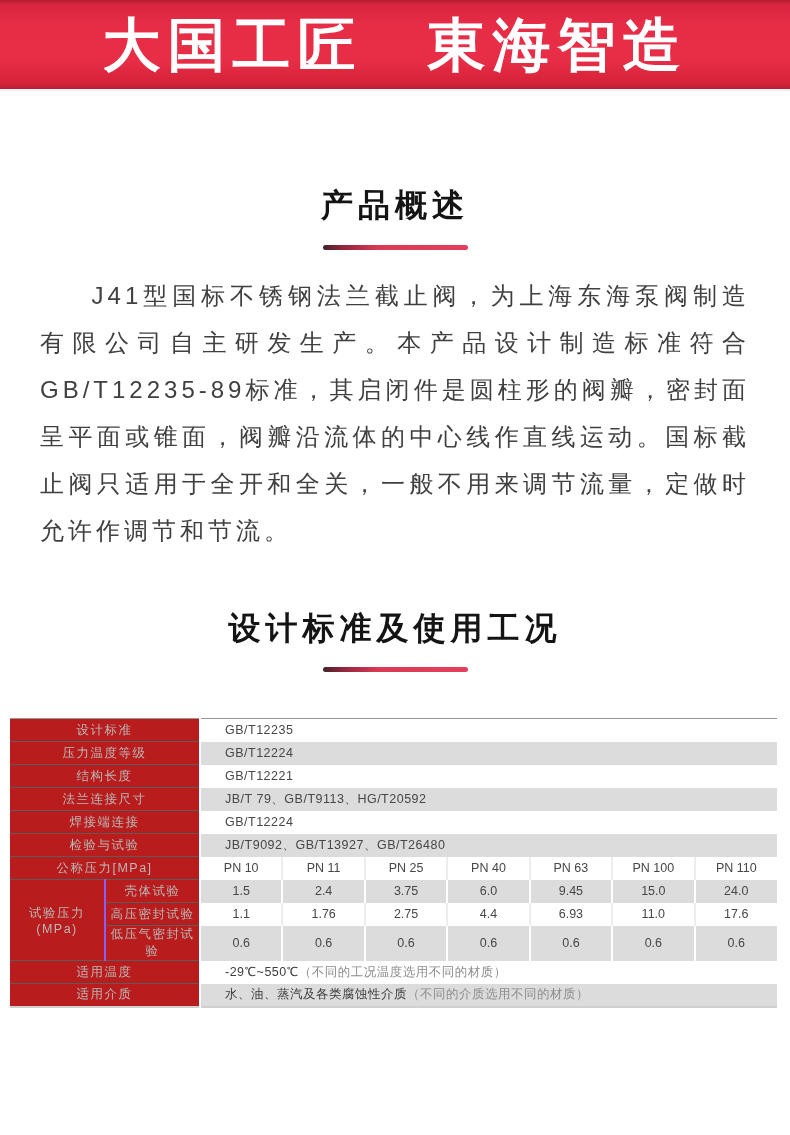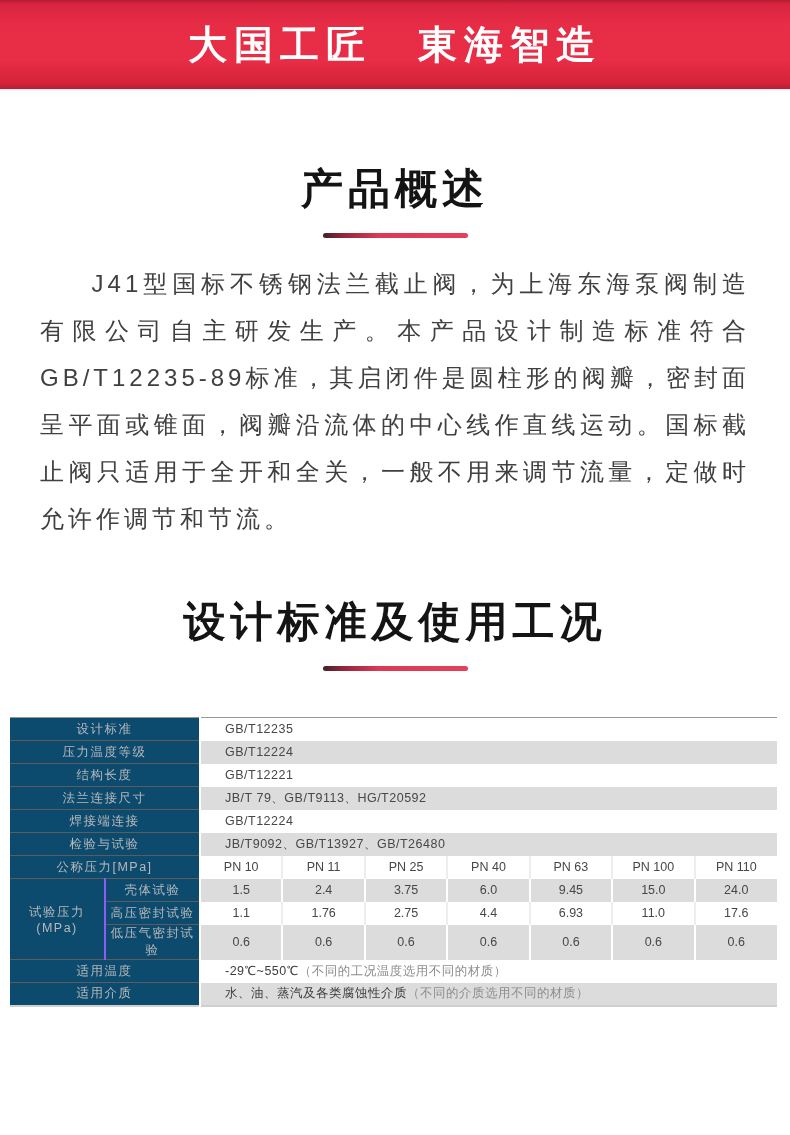--- a/index.html
+++ b/index.html
@@ -7,28 +7,28 @@
   body { height:1135px; position:relative; overflow:hidden; }
 
   
   .banner {
     height:91px; width:100%;
     background:linear-gradient(180deg,#b31d30 0%,#d92540 5%,#e72c46 28%,#e82d47 68%,#d52339 93%,#b81d31 100%);
     display:flex; align-items:center; justify-content:center;
     border-bottom:2px solid #eef1f5;
   }
   .banner h1 {
-    color:#ffffff; font-size:39px; font-weight:bold; letter-spacing:7px;
+    color:#ffffff; font-size:58px; font-weight:bold; letter-spacing:7px;
     line-height:1; white-space:nowrap;
   }
 
   
   .sec-title {
-    margin:76px auto 0; text-align:center;
-    font-size:42px; font-weight:bold; color:#141414; letter-spacing:5px; line-height:1.05;
+    margin:98px auto 0; text-align:center;
+    font-size:32px; font-weight:bold; color:#141414; letter-spacing:5px; line-height:1.05;
   }
   .sec-title.second { margin-top:58px; }
   .title-underline {
     width:145px; height:5px; margin:22px auto 0; border-radius:3px;
     background:linear-gradient(90deg,#42232a 0%,#93253c 14%,#d93a54 38%,#e4405b 100%);
   }
 
   
   .overview-text {
     margin:22px 40px 0; width:710px;
@@ -41,21 +41,21 @@
   table.spec {
     width:767px; border-collapse:collapse; table-layout:fixed;
     border-top:1px solid #969696; border-bottom:2px solid #cfcfcf;
     font-size:12.5px; color:#474747;
   }
   table.spec col.c-l1 { width:95px; }
   table.spec col.c-l2 { width:95px; }
   table.spec td { height:23px; vertical-align:middle; }
 
   td.lbl, td.grp, td.sub {
-    background:#0c4a6e; color:#b9b9b9; text-align:center;
+    background:#b91c1c; color:#b9b9b9; text-align:center;
     letter-spacing:1.5px; border-bottom:1px solid #5c5c5c;
   }
   td.lbl, td.sub { border-right:2px solid #ffffff; }
   td.grp { border-right:2px solid #8b5cf6; }
 
   td.val { text-align:left; padding-left:24px; letter-spacing:0.5px; }
   td.c   { text-align:center; }
   td.c + td.c { border-left:2px solid #ffffff; }
   tr.w td.c + td.c { border-left-color:#ededed; }
 

